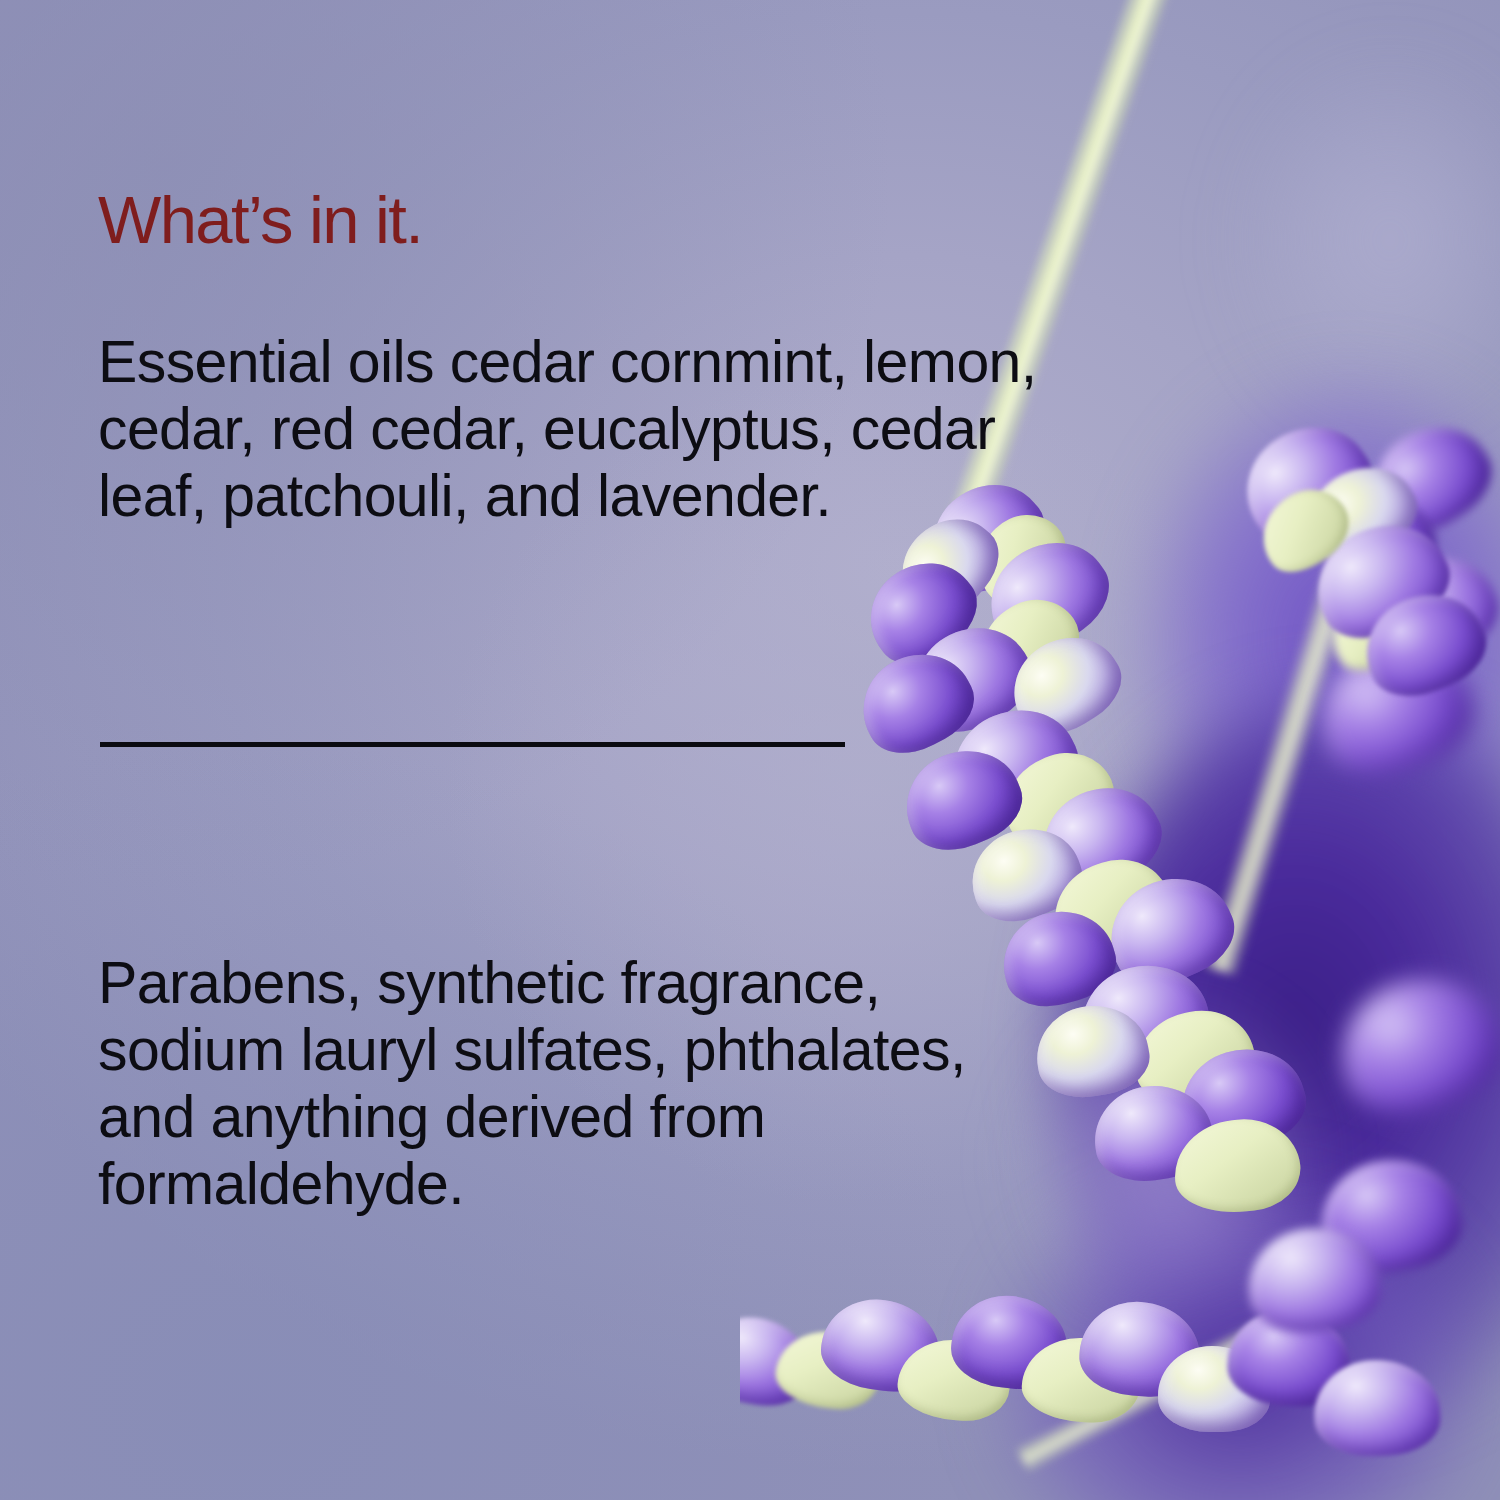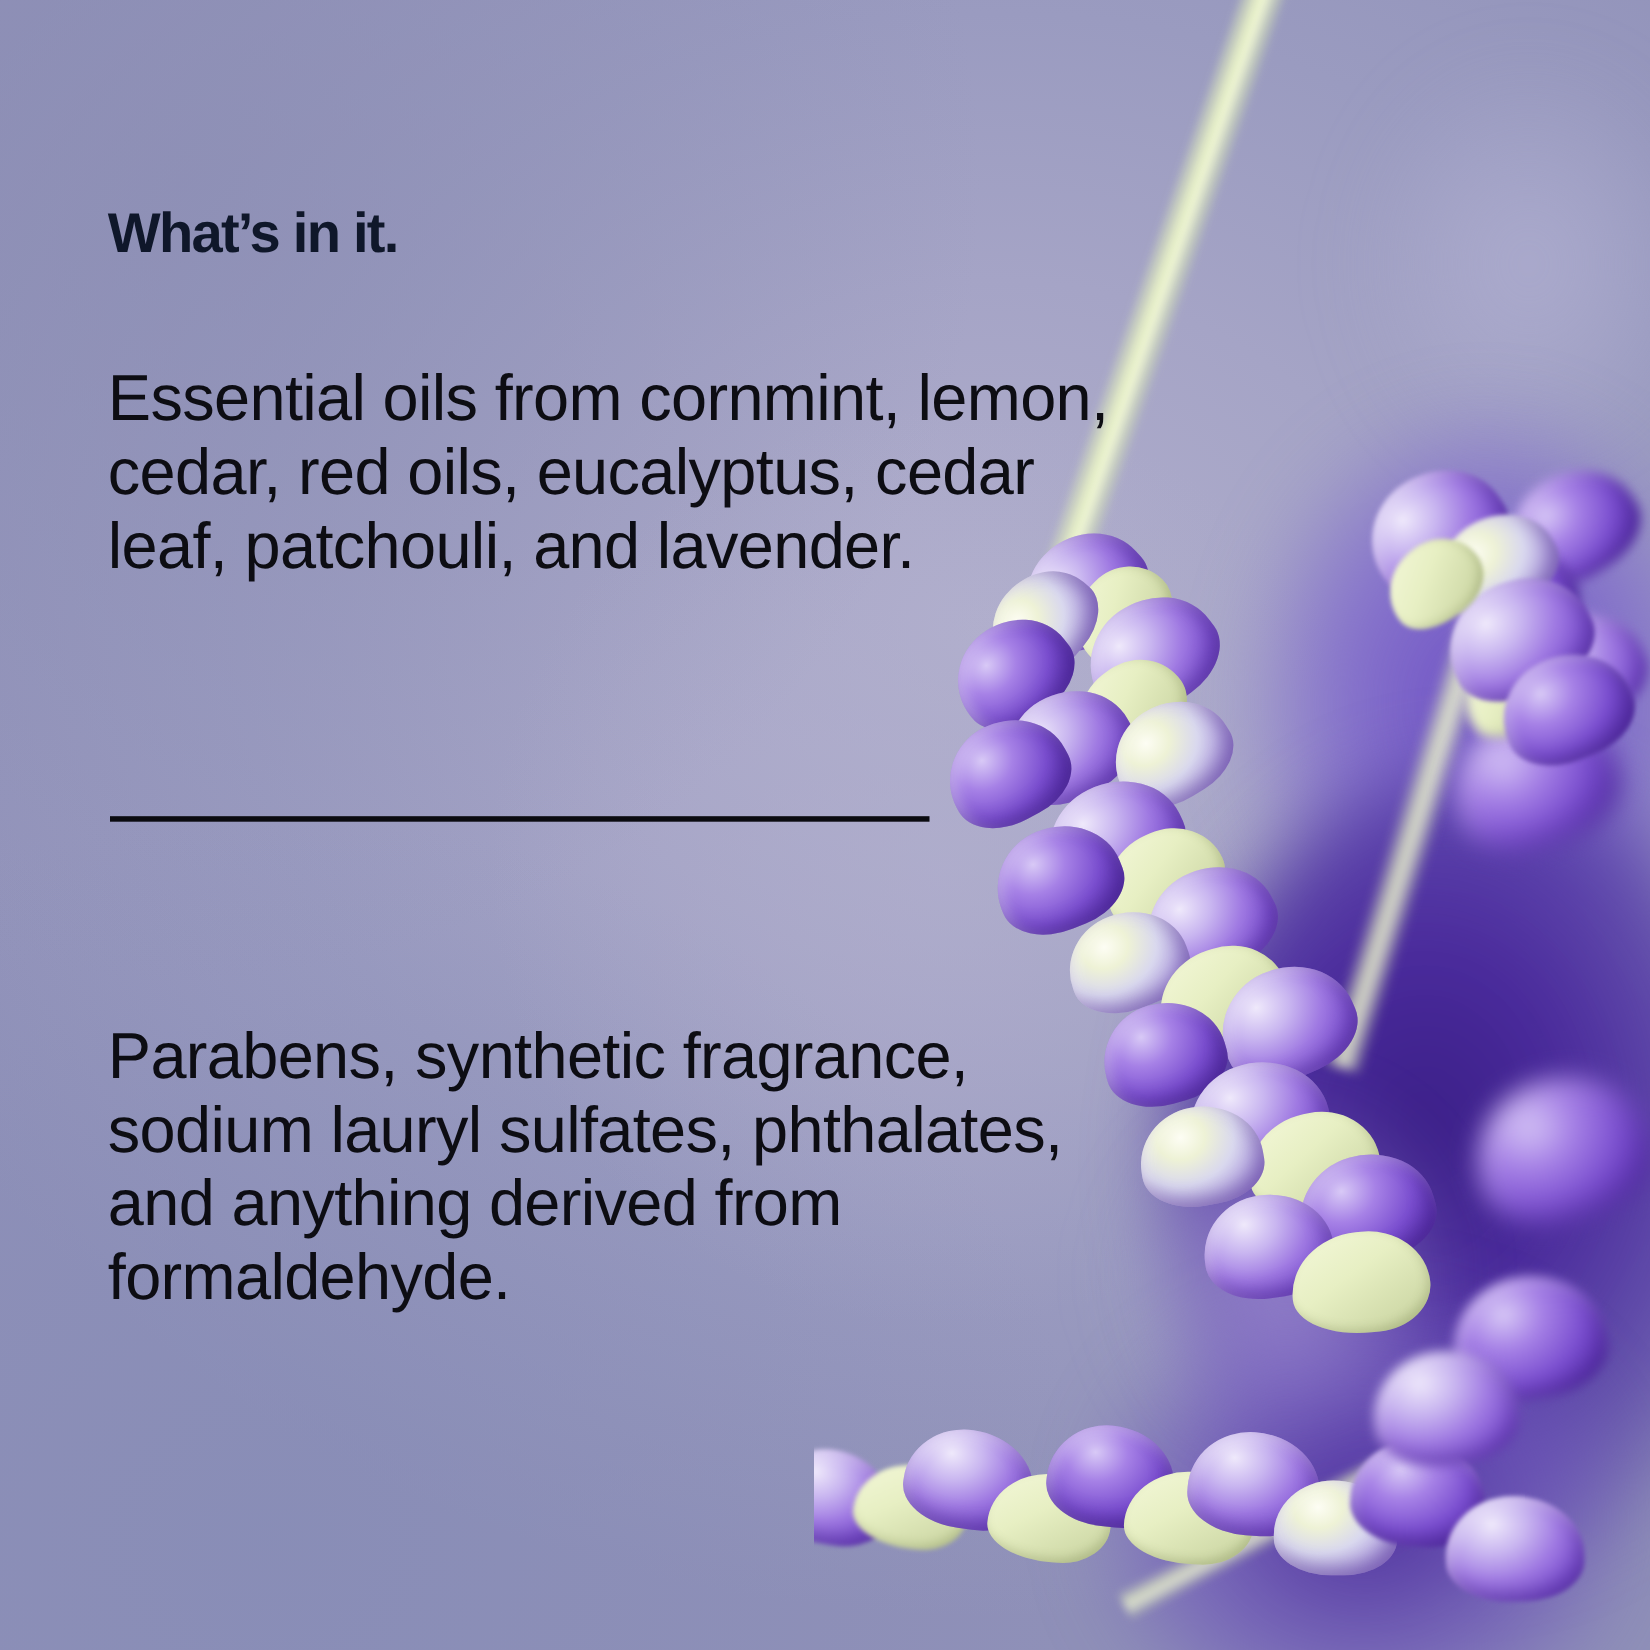--- a/index.html
+++ b/index.html
@@ -130,41 +130,41 @@
   
   .copy {
     position: absolute;
     left: 98px;
     top: 0;
     width: 940px;
     height: 1500px;
   }
   .heading {
     position: absolute;
-    font-size: 51px;
-    font-weight: bold;
+    font-size: 67px;
+    font-weight: normal;
     letter-spacing: -1.6px;
-    color: #0f172a;
+    color: #7f1d1d;
     line-height: 1;
     white-space: nowrap;
   }
   #heading-in-it { top: 186px; }
   #heading-not   { top: 846px; }
 
   .body-copy {
     position: absolute;
     font-size: 59px;
     font-weight: normal;
     letter-spacing: -0.6px;
     line-height: 67px;
     color: #0d0d13;
     width: 960px;
   }
   #body-in-it { top: 329px; }
-  #body-not   { top: 927px; }
+  #body-not   { top: 950px; }
 
   .divider {
     position: absolute;
     left: 100px;
     top: 742px;
     width: 745px;
     height: 5px;
     background: #0b0b10;
   }
 </style>
@@ -239,20 +239,20 @@
     <div class="floret deep soft" style="right:150px; top:1310px; width:122px; height:96px; transform:rotate(4deg);"></div>
     <div class="floret soft" style="right:60px; top:1360px; width:126px; height:96px; transform:rotate(-2deg);"></div>
 
     <div class="floret deep softer" style="right:40px; top:1160px; width:140px; height:112px; transform:rotate(-10deg);"></div>
     <div class="floret softer" style="right:120px; top:1228px; width:132px; height:104px; transform:rotate(-6deg);"></div>
     <div class="floret deep softest" style="right:0px; top:980px; width:160px; height:130px; transform:rotate(-18deg);"></div>
   </div>
 
   <div class="copy">
     <div class="heading" id="heading-in-it">What’s in it.</div>
-    <div class="body-copy" id="body-in-it">Essential oils from cornmint, lemon, cedar, red oils, eucalyptus, cedar leaf, patchouli, and lavender.</div>
+    <div class="body-copy" id="body-in-it">Essential oils cedar cornmint, lemon, cedar, red cedar, eucalyptus, cedar leaf, patchouli, and lavender.</div>
 
     <div class="body-copy" id="body-not">Parabens, synthetic fragrance, sodium lauryl sulfates, phthalates, and anything derived from formaldehyde.</div>
   </div>
 
   <div class="divider"></div>
 
 </div>
 
 </body></html>

